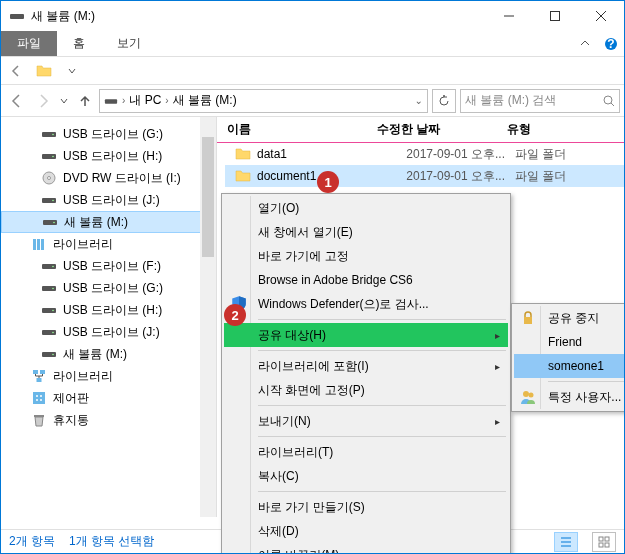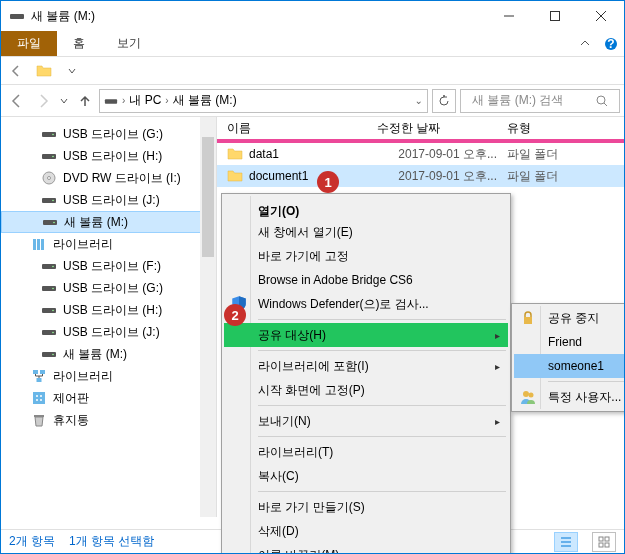--- a/index.html
+++ b/index.html
@@ -9,58 +9,58 @@
 .titlebar { height: 30px; display: flex; align-items: center; padding-left: 8px; background: #fff; }
 .titlebar-icon { width: 16px; height: 16px; margin-right: 6px; }
 .titlebar-title { flex: 1; }
 .titlebar-btns { display: flex; height: 30px; }
 .titlebar-btn { width: 46px; height: 30px; display: flex; align-items: center; justify-content: center; }
 .titlebar-btn svg { width: 10px; height: 10px; }
 
 
 .ribbon { height: 26px; display: flex; align-items: stretch; border-bottom: 1px solid #e0e0e0; }
 .ribbon-tab { padding: 0 16px; display: flex; align-items: center; color: #333; }
-.ribbon-tab.file { background: #a16207; color: #fff; }
+.ribbon-tab.file { background: #737373; color: #fff; }
 .ribbon-spacer { flex: 1; }
 .ribbon-help { width: 26px; display: flex; align-items: center; justify-content: center; }
 .ribbon-expand { width: 26px; display: flex; align-items: center; justify-content: center; }
 
 
 .quickbar { height: 28px; display: flex; align-items: center; padding: 0 4px; gap: 6px; border-bottom: 1px solid #e0e0e0; }
 .quickbar-item { width: 22px; height: 22px; display: flex; align-items: center; justify-content: center; }
 
 
 .navbar { height: 32px; display: flex; align-items: center; padding: 2px 4px; gap: 2px; border-bottom: 1px solid #e0e0e0; }
 .navbtn { width: 24px; height: 24px; display: flex; align-items: center; justify-content: center; color: #888; }
 .breadcrumb { flex: 1; height: 24px; border: 1px solid #c0c0c0; display: flex; align-items: center; padding: 0 4px; gap: 4px; }
 .bc-sep { color: #666; font-size: 10px; }
 .bc-refresh { width: 24px; height: 24px; border: 1px solid #c0c0c0; display: flex; align-items: center; justify-content: center; margin-left: 2px; }
-.searchbox { width: 160px; height: 24px; border: 1px solid #c0c0c0; display: flex; align-items: center; padding: 0 11px; margin-left: 2px; color: #888; }
+.searchbox { width: 160px; height: 24px; border: 1px solid #c0c0c0; display: flex; align-items: center; padding: 0 4px; margin-left: 2px; color: #888; }
 .searchbox span { flex: 1; }
 
 
 .body { display: flex; height: 400px; }
 
 
 .tree { width: 216px; border-right: 1px solid #e0e0e0; padding: 6px 0; overflow: hidden; position: relative; }
 .tree-item { height: 22px; display: flex; align-items: center; padding-left: 40px; gap: 6px; white-space: nowrap; }
 .tree-item.selected { background: #cce8ff; border: 1px solid #99d1ff; }
 .tree-item.group { padding-left: 30px; font-weight: normal; }
 .tree-item .ticon { width: 16px; height: 16px; flex-shrink: 0; }
 .tree-scrollbar { position: absolute; right: 0; top: 0; width: 16px; height: 100%; background: #f0f0f0; }
 .tree-scrollbar-thumb { position: absolute; right: 2px; top: 20px; width: 12px; height: 120px; background: #cdcdcd; }
 
 
 .filelist { flex: 1; }
-.fl-header { height: 26px; display: flex; align-items: flex-end; border-bottom: 4px solid #ec4899; }
+.fl-header { height: 26px; display: flex; align-items: flex-end; border-bottom: 1px solid #ec4899; font-weight: bold; }
 .fl-header-col { padding: 0 10px; height: 100%; display: flex; align-items: center; border-right: 1px solid transparent; }
 .fl-col-name { width: 150px; }
 .fl-col-date { width: 130px; }
 .fl-col-type { width: 80px; }
-.fl-row { height: 22px; display: flex; align-items: center; }
+.fl-row { height: 22px; display: flex; align-items: center; margin-left: 8px; }
 .fl-row.selected { background: #cce8ff; }
 .fl-row .fl-icon { width: 16px; height: 16px; margin-left: 10px; margin-right: 6px; }
 .fl-cell-name { width: 150px; display: flex; align-items: center; }
 .fl-cell-date { width: 130px; padding-left: 10px; color: #555; white-space: nowrap; overflow: hidden; text-align: right; }
 .fl-cell-type { width: 80px; padding-left: 10px; color: #555; }
 
 
 .ctxmenu { position: absolute; left: 220px; top: 192px; width: 290px; background: #f0f0f0; border: 1px solid #a0a0a0; box-shadow: 2px 2px 4px rgba(0,0,0,0.25); padding: 2px; }
 .ctx-item { height: 24px; display: flex; align-items: center; padding-left: 34px; padding-right: 18px; position: relative; }
 .ctx-item.highlight { background: #22c55e; }
@@ -365,21 +365,21 @@
         <rect x="7" y="1" width="4" height="4" fill="none" stroke="#888"></rect>
         <rect x="1" y="7" width="4" height="4" fill="none" stroke="#888"></rect>
         <rect x="7" y="7" width="4" height="4" fill="none" stroke="#888"></rect>
       </svg>
     </div>
 </div>
 
 <div class="ctxmenu">
   <div class="ctx-leftbar"></div>
   <div id="ctx-items">
-      <div class="ctx-item" style="font-weight: bold; align-items: flex-end;">
+      <div class="ctx-item" style="font-weight: normal;">
         <span>열기(O)</span>
       </div>
       <div class="ctx-item">
         <span>새 창에서 열기(E)</span>
       </div>
       <div class="ctx-item">
         <span>바로 가기에 고정</span>
       </div>
       <div class="ctx-item">
         <span>Browse in Adobe Bridge CS6</span>

